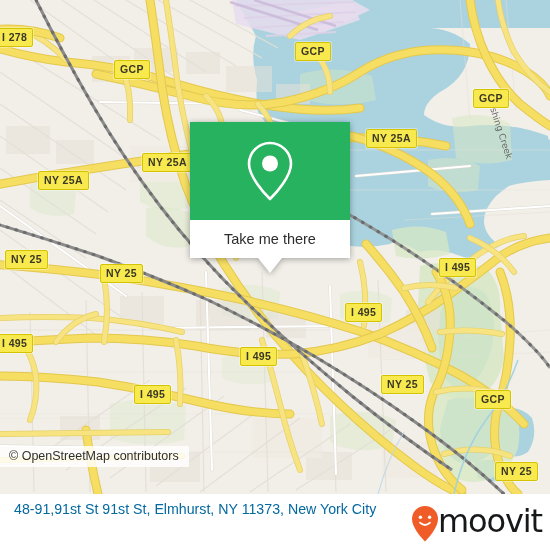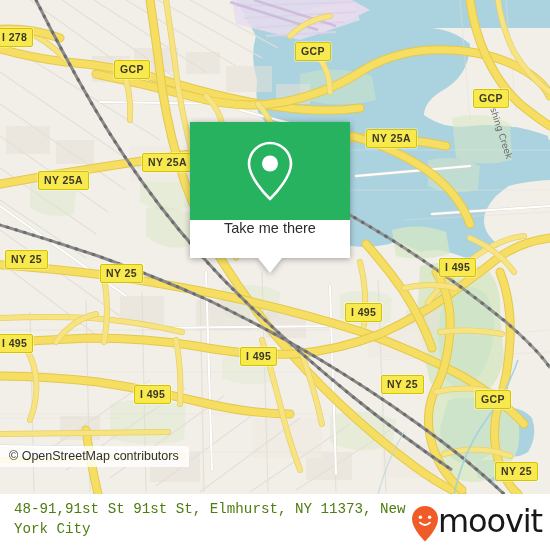--- a/index.html
+++ b/index.html
@@ -45,21 +45,21 @@
   }
   .popup-top{
     background:#27b25f;
     height:98px;
     display:flex; align-items:center; justify-content:center;
   }
   .pin-icon{ display:block; }
   .popup-bottom{
     background:#ffffff;
     height:38px;
-    display:flex; align-items:flex-start; justify-content:center;
+    display:flex; align-items:center; justify-content:center;
     position:relative;
   }
   .popup-bottom span{
     font-size:14.5px;
     color:#2d2d2d;
     font-family:"Liberation Sans", sans-serif;
   }
   .popup-tail{
     position:absolute;
     left:50%; margin-left:-12px; top:100%;
@@ -91,24 +91,24 @@
   }
   .footer-inner{
     position:relative; z-index:2;
     display:flex; align-items:flex-start; height:100%;
     padding:6px 8px 0 14px;
   }
   .footer-addr{
     flex:1 1 auto;
     font-size:14.2px;
     line-height:1.38;
-    color:#4d7c0f;
+    color:#0369a1;
     padding-right:4px;
     max-width:415px;
-    font-family:Liberation Mono, monospace;
+    font-family:Liberation Sans, sans-serif;
   }
   .brand{
     flex:0 0 auto;
     display:flex; align-items:flex-start;
     margin-top:5px;
   }
   .brand-word{
     font-size:32px;
     letter-spacing:-1.1px;
     color:#17181a;

